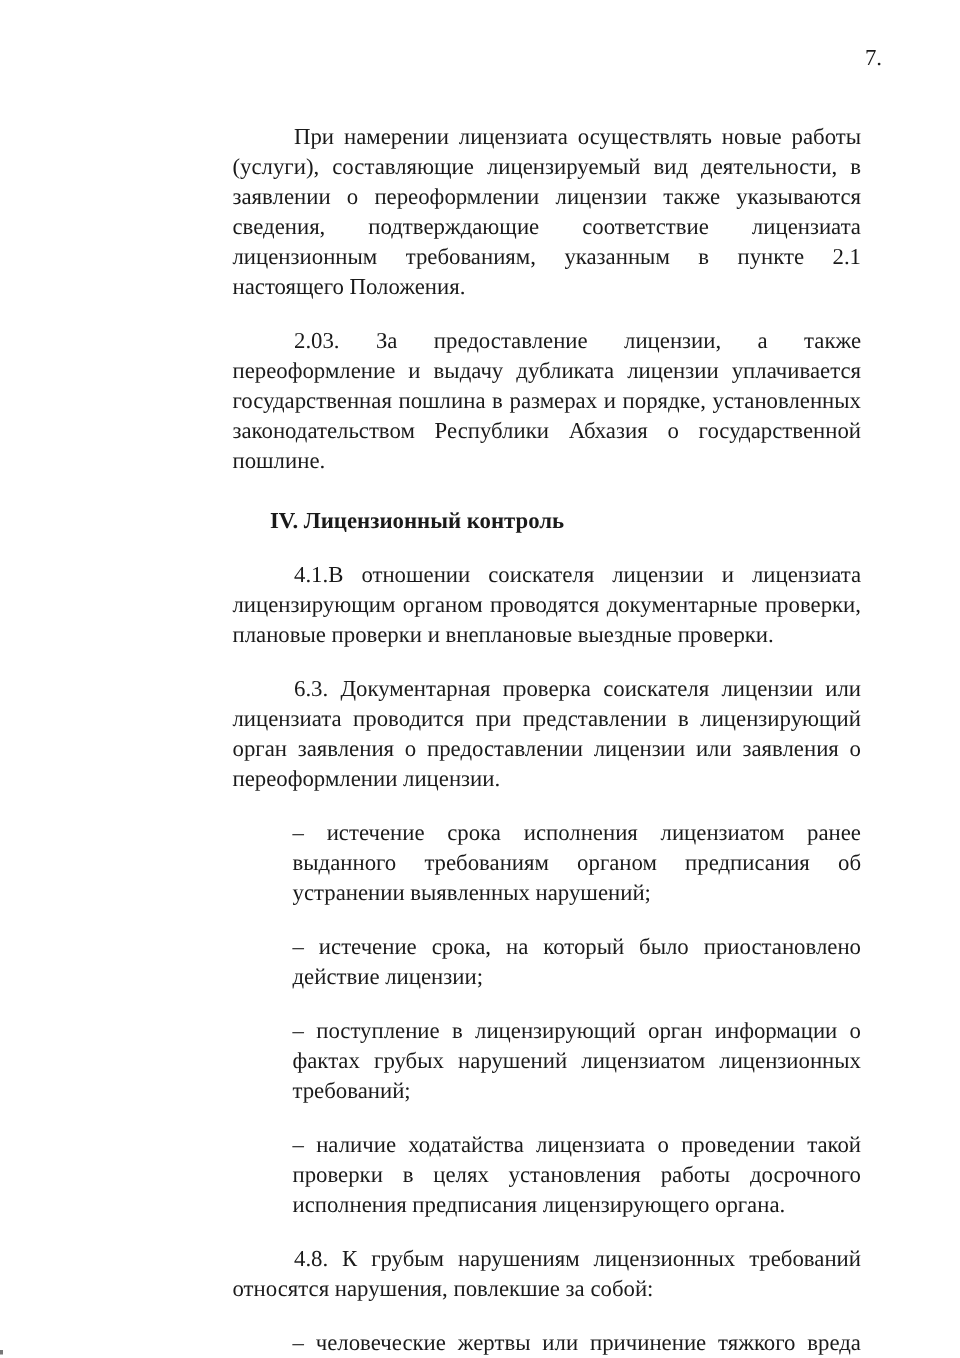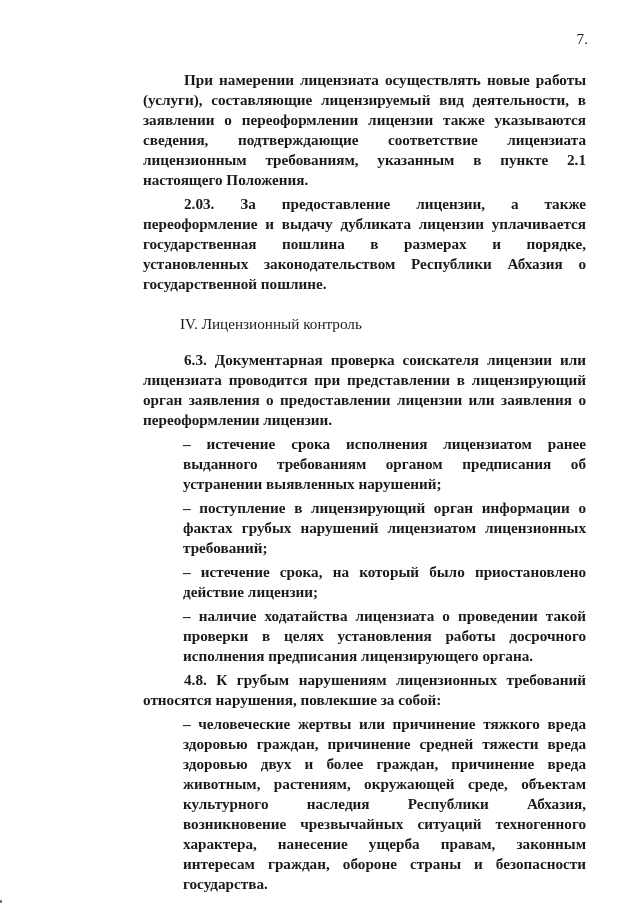--- a/index.html
+++ b/index.html
@@ -8,48 +8,49 @@
       position: absolute; left: 0; top: 0; width: 640px; height: 905px;
       background: #ffffff; color: #1a1a1a;
       font-family: "Liberation Serif", "DejaVu Serif", serif;
       font-size: 15.2px; line-height: 20px;
     }
     .page-number {
       position: absolute; right: 52px; top: 29px;
       font-size: 15.2px;
     }
     .body { position: absolute; left: 139px; width: 451px; top: 66px; }
-    p { margin: 4px; text-align: justify; text-align-last: left; font-weight: bold; }
+    p { margin: 16px; text-align: justify; text-align-last: left; }
     .ind { text-indent: 41px; }
     .heading {
-      font-weight: normal; margin: 20px 0 16px 41px; text-align: left;
+      font-weight: bold; margin: 20px 0 16px 41px; text-align: left;
     }
     .bullet-par { padding-left: 40px; text-indent: 0; }
     .corner-mark {
       position: absolute; left: 0; bottom: 2px; width: 2px; height: 3px; background: #777;
     }
   </style>
 </head>
 <body>
 
 <div class="page">
   <div class="page-number">7.</div>
 
   <div class="body">
     <p class="ind">При намерении лицензиата осуществлять новые работы (услуги), составляющие лицензируемый вид деятельности, в заявлении о переоформлении лицензии также указываются сведения, подтверждающие соответствие лицензиата лицензионным требованиям, указанным в пункте 2.1 настоящего Положения.</p>
     <p class="ind">2.03. За предоставление лицензии, а также переоформление и выдачу дубликата лицензии уплачивается государственная пошлина в размерах и порядке, установленных законодательством Республики Абхазия о государственной пошлине.</p>
 
     <p class="heading">IV. Лицензионный контроль</p>
 
+    <p class="ind">4.1.В отношении соискателя лицензии и лицензиата лицензирующим органом проводятся документарные проверки, плановые проверки и внеплановые выездные проверки.</p>
     <p class="ind">6.3. Документарная проверка соискателя лицензии или лицензиата проводится при представлении в лицензирующий орган заявления о предоставлении лицензии или заявления о переоформлении лицензии.</p>
 
     <div>
       <p class="bullet-par">– истечение срока исполнения лицензиатом ранее выданного требованиям органом предписания об устранении выявленных нарушений;</p>
+      <p class="bullet-par">– истечение срока, на который было приостановлено действие лицензии;</p>
       <p class="bullet-par">– поступление в лицензирующий орган информации о фактах грубых нарушений лицензиатом лицензионных требований;</p>
-      <p class="bullet-par">– истечение срока, на который было приостановлено действие лицензии;</p>
       <p class="bullet-par">– наличие ходатайства лицензиата о проведении такой проверки в целях установления работы досрочного исполнения предписания лицензирующего органа.</p>
     </div>
 
     <p class="ind">4.8. К грубым нарушениям лицензионных требований относятся нарушения, повлекшие за собой:</p>
 
     <div>
       <p class="bullet-par">– человеческие жертвы или причинение тяжкого вреда здоровью граждан, причинение средней тяжести вреда здоровью двух и более граждан, причинение вреда животным, растениям, окружающей среде, объектам культурного наследия Республики Абхазия, возникновение чрезвычайных ситуаций техногенного характера, нанесение ущерба правам, законным интересам граждан, обороне страны и безопасности государства.</p>
     </div>
   </div>
 

